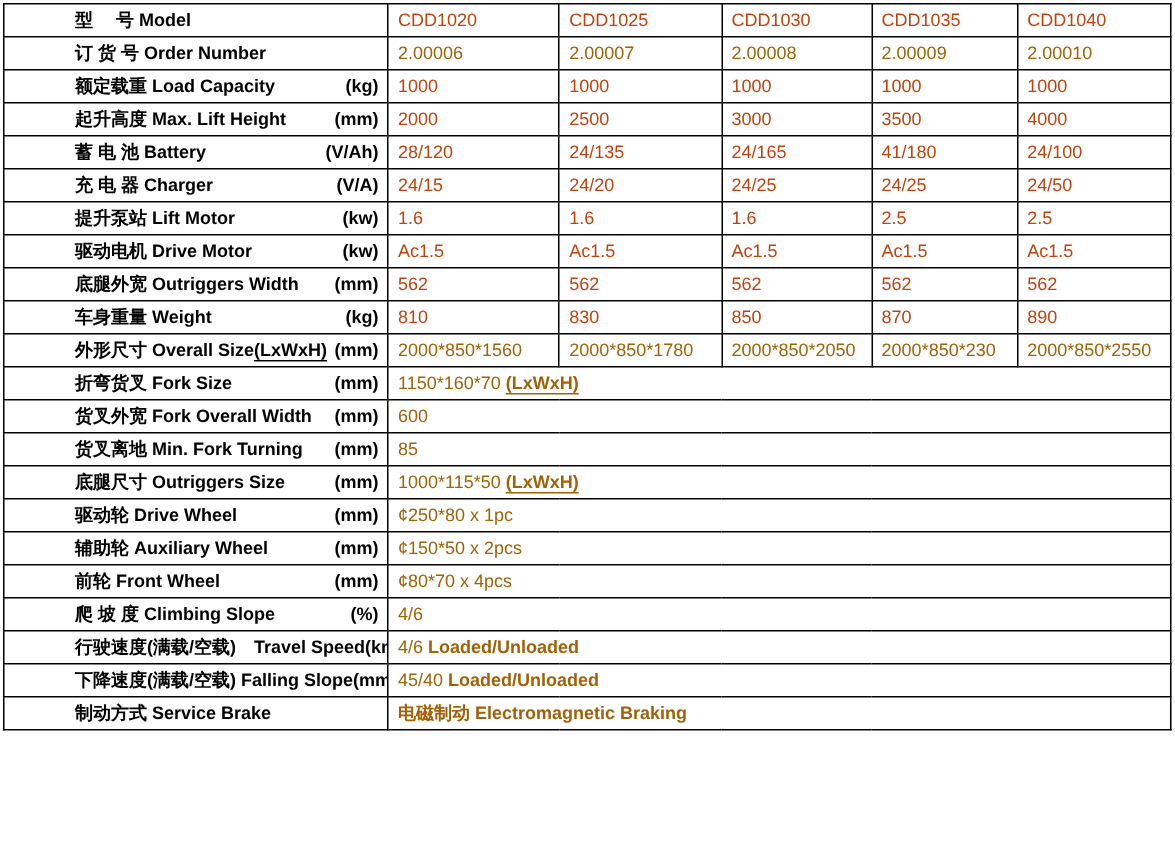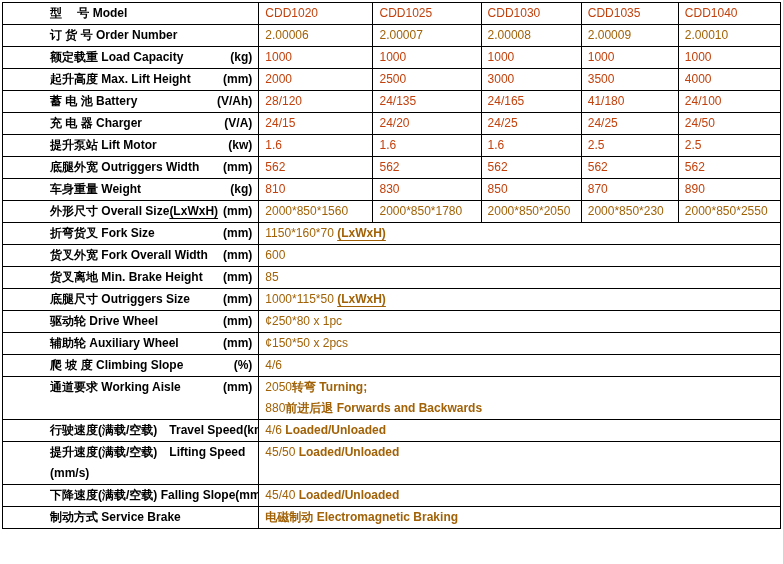--- a/index.html
+++ b/index.html
@@ -121,20 +121,33 @@
           </td>
           <td class="v-blue">1.6</td>
           <td class="v-blue">1.6</td>
           <td class="v-blue">1.6</td>
           <td class="v-blue">2.5</td>
           <td class="v-blue">2.5</td>
         </tr>
         <tr>
           <td class="lab labflex">
             <span class="flexin">
+              <span><span>驱动电机 Drive Motor</span></span>
+              <span>(kw)</span>
+            </span>
+          </td>
+          <td class="v-blue">Ac1.5</td>
+          <td class="v-blue">Ac1.5</td>
+          <td class="v-blue">Ac1.5</td>
+          <td class="v-blue">Ac1.5</td>
+          <td class="v-blue">Ac1.5</td>
+        </tr>
+        <tr>
+          <td class="lab labflex">
+            <span class="flexin">
               <span><span>底腿外宽 Outriggers Width</span></span>
               <span>(mm)</span>
             </span>
           </td>
           <td class="v-blue">562</td>
           <td class="v-blue">562</td>
           <td class="v-blue">562</td>
           <td class="v-blue">562</td>
           <td class="v-blue">562</td>
         </tr>
@@ -182,21 +195,21 @@
               <span>(mm)</span>
             </span>
           </td>
           <td colspan="5" class="v-black">
             <div class="line"><span>600</span></div>
           </td>
         </tr>
         <tr>
           <td class="lab labflex">
             <span class="flexin">
-              <span><span>货叉离地 Min. Brake Height</span></span>
+              <span><span>货叉离地 Min. Fork Turning</span></span>
               <span>(mm)</span>
             </span>
           </td>
           <td colspan="5" class="v-black">
             <div class="line"><span>85</span></div>
           </td>
         </tr>
         <tr>
           <td class="lab labflex">
             <span class="flexin">
@@ -221,60 +234,53 @@
         </tr>
         <tr>
           <td class="lab labflex">
             <span class="flexin">
               <span><span>辅助轮 Auxiliary Wheel</span></span>
               <span>(mm)</span>
             </span>
           </td>
           <td colspan="5" class="v-black">
             <div class="line"><span>¢150*50 x 2pcs</span></div>
+          </td>
+        </tr>
+        <tr>
+          <td class="lab labflex">
+            <span class="flexin">
+              <span><span>前轮 Front Wheel</span></span>
+              <span>(mm)</span>
+            </span>
+          </td>
+          <td colspan="5" class="v-black">
+            <div class="line"><span>¢80*70 x 4pcs</span></div>
           </td>
         </tr>
         <tr>
           <td class="lab labflex">
             <span class="flexin">
               <span><span>爬 坡 度 Climbing Slope</span></span>
               <span>(%)</span>
             </span>
           </td>
           <td colspan="5" class="v-black">
             <div class="line"><span>4/6</span></div>
           </td>
         </tr>
         <tr>
           <td class="lab labflex">
             <span class="flexin">
-              <span><span>通道要求  Working Aisle</span></span>
-              <span>(mm)</span>
-            </span>
-          </td>
-          <td colspan="5" class="v-black">
-            <div class="line"><span>2050</span><span class="b">转弯 Turning;</span></div>
-            <div class="line"><span>880</span><span class="b">前进后退 Forwards and Backwards</span></div>
-          </td>
-        </tr>
-        <tr>
-          <td class="lab labflex">
-            <span class="flexin">
               <span><span>行驶速度(满载/空载)　Travel Speed</span></span>
               <span>(km/h)</span>
             </span>
           </td>
           <td colspan="5" class="v-black">
             <div class="line"><span>4/6 </span><span class="b">Loaded/Unloaded</span></div>
-          </td>
-        </tr>
-        <tr>
-          <td class="lab wrapok"><span><span>提升速度(满载/空载)　Lifting Speed</span></span><br><span>(mm/s)</span></td>
-          <td colspan="5" class="v-black">
-            <div class="line"><span>45/50 </span><span class="b">Loaded/Unloaded</span></div>
           </td>
         </tr>
         <tr>
           <td class="lab labflex">
             <span class="flexin">
               <span><span>下降速度(满载/空载) Falling Slope</span></span>
               <span>(mm/s)</span>
             </span>
           </td>
           <td colspan="5" class="v-black">

